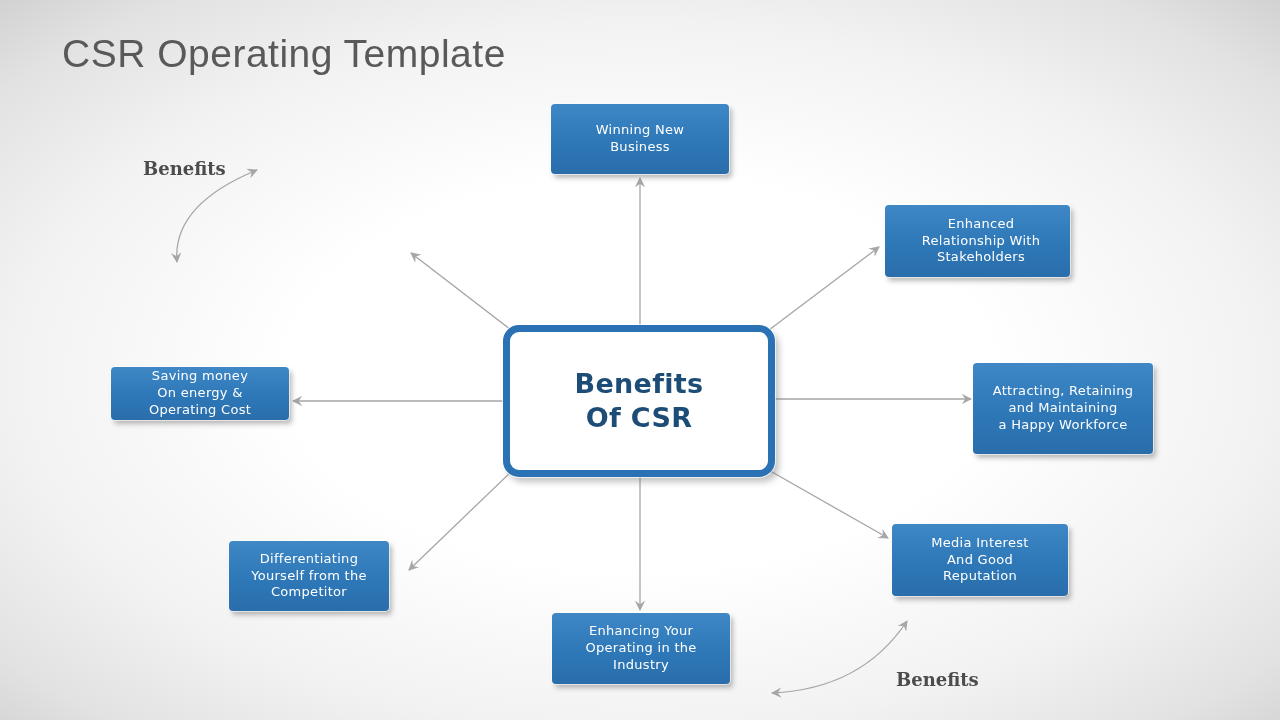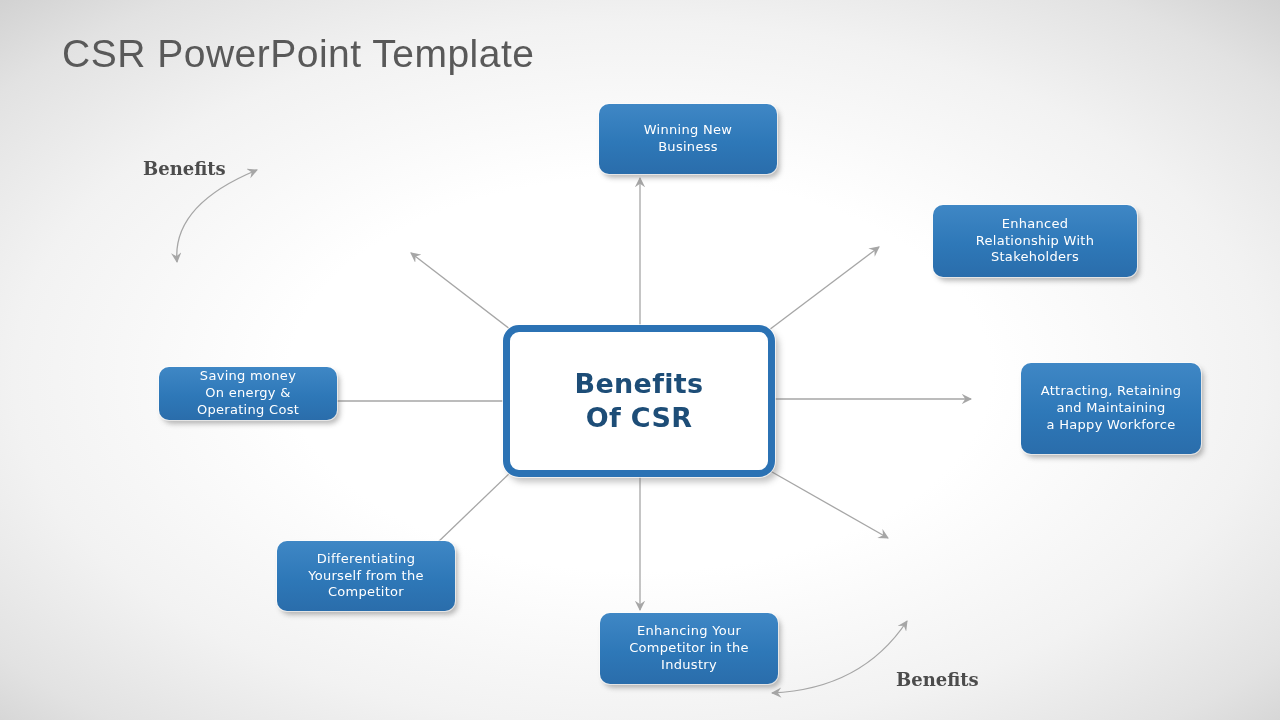--- a/index.html
+++ b/index.html
@@ -33,38 +33,37 @@
     stroke-width: 1.3;
     fill: none;
   }
   .arrowhead-shape { fill: var(--connector, #a6a6a6); }
   .node {
     position: absolute;
     display: flex;
     align-items: center;
     justify-content: center;
     text-align: center;
-    border-radius: 10px;
+    border-radius: 4px;
     background: linear-gradient(180deg, var(--node-fill-light, #3f87c5) 0%,
                 var(--node-fill, #2e78b8) 55%, #2a6dab 100%);
     color: var(--node-text, #ffffff);
     font-size: 13px;
     line-height: 1.3;
     letter-spacing: 0.3px;
     white-space: pre-line;
     box-shadow: 0 0 0 1px rgba(255,255,255,0.6),
                 3px 4px 5px rgba(105,105,105,0.45);
-    margin-left: 48px;
   }
   .node-winning        { left: 551px; top: 104px; width: 178px; height: 70px; }
   .node-increase       { left: 229px; top: 206px; width: 178px; height: 70px; }
-  .node-enhanced       { left: 885px; top: 205px; width: 204px; height: 72px; }
+  .node-enhanced       { left: 885px; top: 205px; width: 178px; height: 72px; padding-left: 7px; }
   .node-saving         { left: 111px; top: 367px; width: 178px; height: 53px; }
   .node-attracting     { left: 973px; top: 363px; width: 180px; height: 91px; }
-  .node-differentiating{ left: 229px; top: 541px; width: 178px; height: 70px; }
+  .node-differentiating{ left: 229px; top: 541px; width: 160px; height: 70px; }
   .node-media          { left: 892px; top: 524px; width: 176px; height: 72px; }
   .node-enhancing      { left: 552px; top: 613px; width: 178px; height: 71px; }
   .center-node {
     position: absolute;
     left: 503px; top: 325px;
     width: 272px; height: 152px;
     box-sizing: border-box;
     display: flex;
     flex-direction: column;
     align-items: center;
@@ -90,21 +89,21 @@
     white-space: nowrap;
   }
   .benefits-label-top-left     { left: 143px; top: 158px; }
   .benefits-label-bottom-right { left: 896px; top: 669px; }
 </style>
 </head>
 <body>
 
 <div class="slide">
 
-  <div class="slide-title">CSR PowerPoint Template</div>
+  <div class="slide-title">CSR Operating Template</div>
 
   <svg class="connector-layer" viewBox="0 0 1280 720" aria-hidden="true">
     <defs>
       <marker id="arrow" viewBox="0 0 10 10" refX="9" refY="5" markerWidth="8" markerHeight="8" orient="auto-start-reverse">
         <path class="arrowhead-shape" d="M 0 0 L 10 5 L 0 10 L 3.5 5 Z"></path>
       </marker>
     </defs>
     <line class="connector" x1="640" y1="330" x2="640" y2="178" marker-end="url(#arrow)"></line>
     <line class="connector" x1="640" y1="472" x2="640" y2="610" marker-end="url(#arrow)"></line>
     <line class="connector" x1="505" y1="401" x2="293" y2="401" marker-end="url(#arrow)"></line>
@@ -132,17 +131,20 @@
 Stakeholders</div>
   <div class="node node-saving">Saving money
 On energy &amp;
 Operating Cost</div>
   <div class="node node-attracting">Attracting, Retaining
 and Maintaining
 a Happy Workforce</div>
   <div class="node node-differentiating">Differentiating
 Yourself from the
 Competitor</div>
+  <div class="node node-media">Media Interest
+And Good
+Reputation</div>
   <div class="node node-enhancing">Enhancing Your
-Competitor in the
+Operating in the
 Industry</div>
 
 </div>
 
 </body></html>

